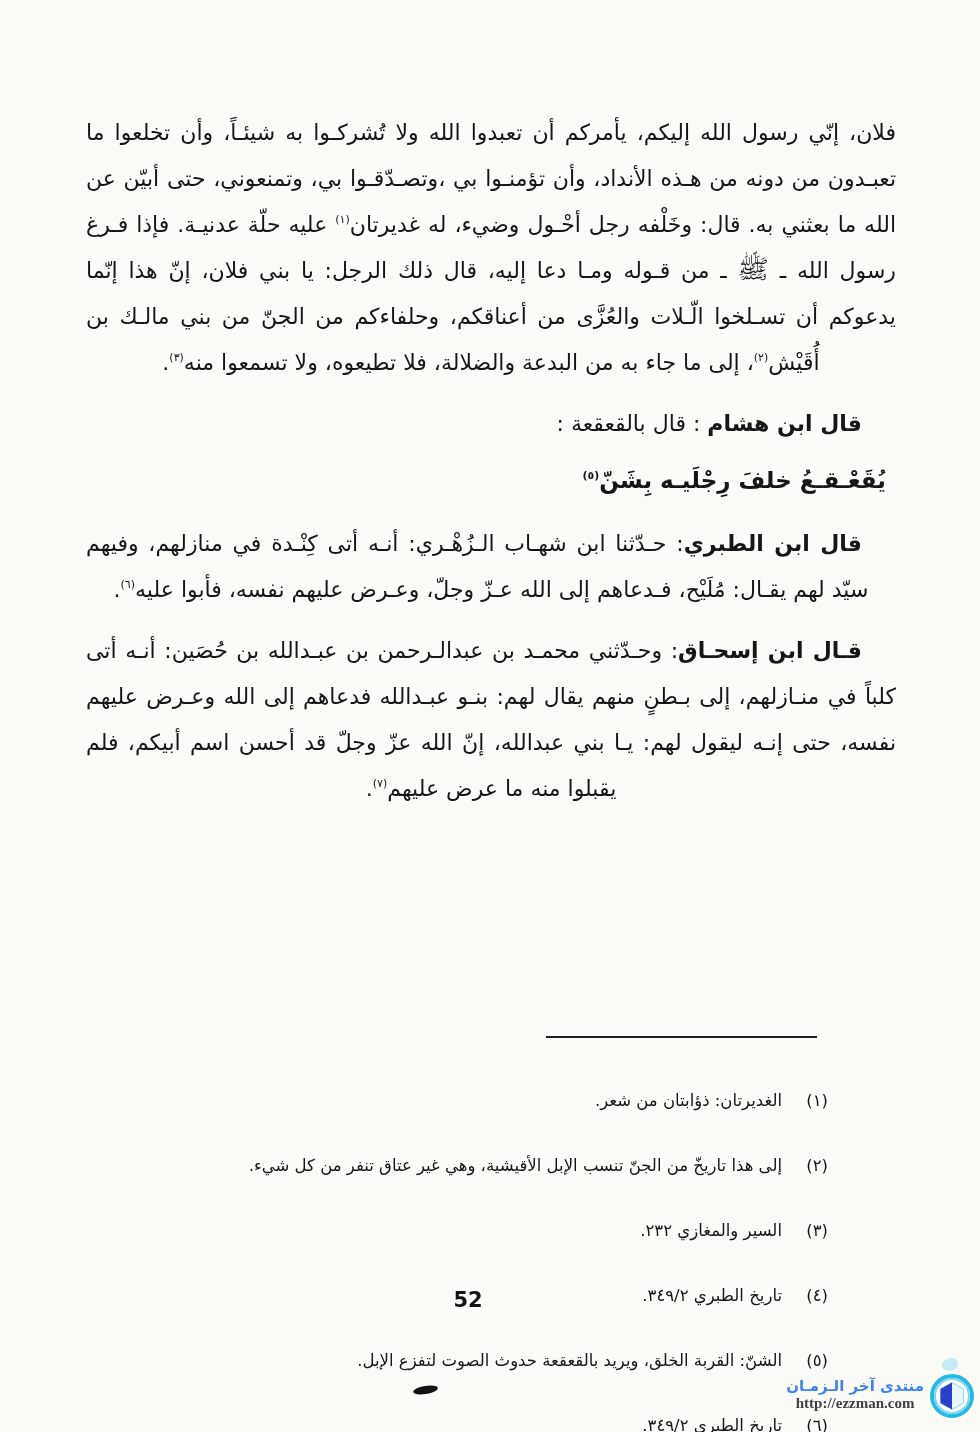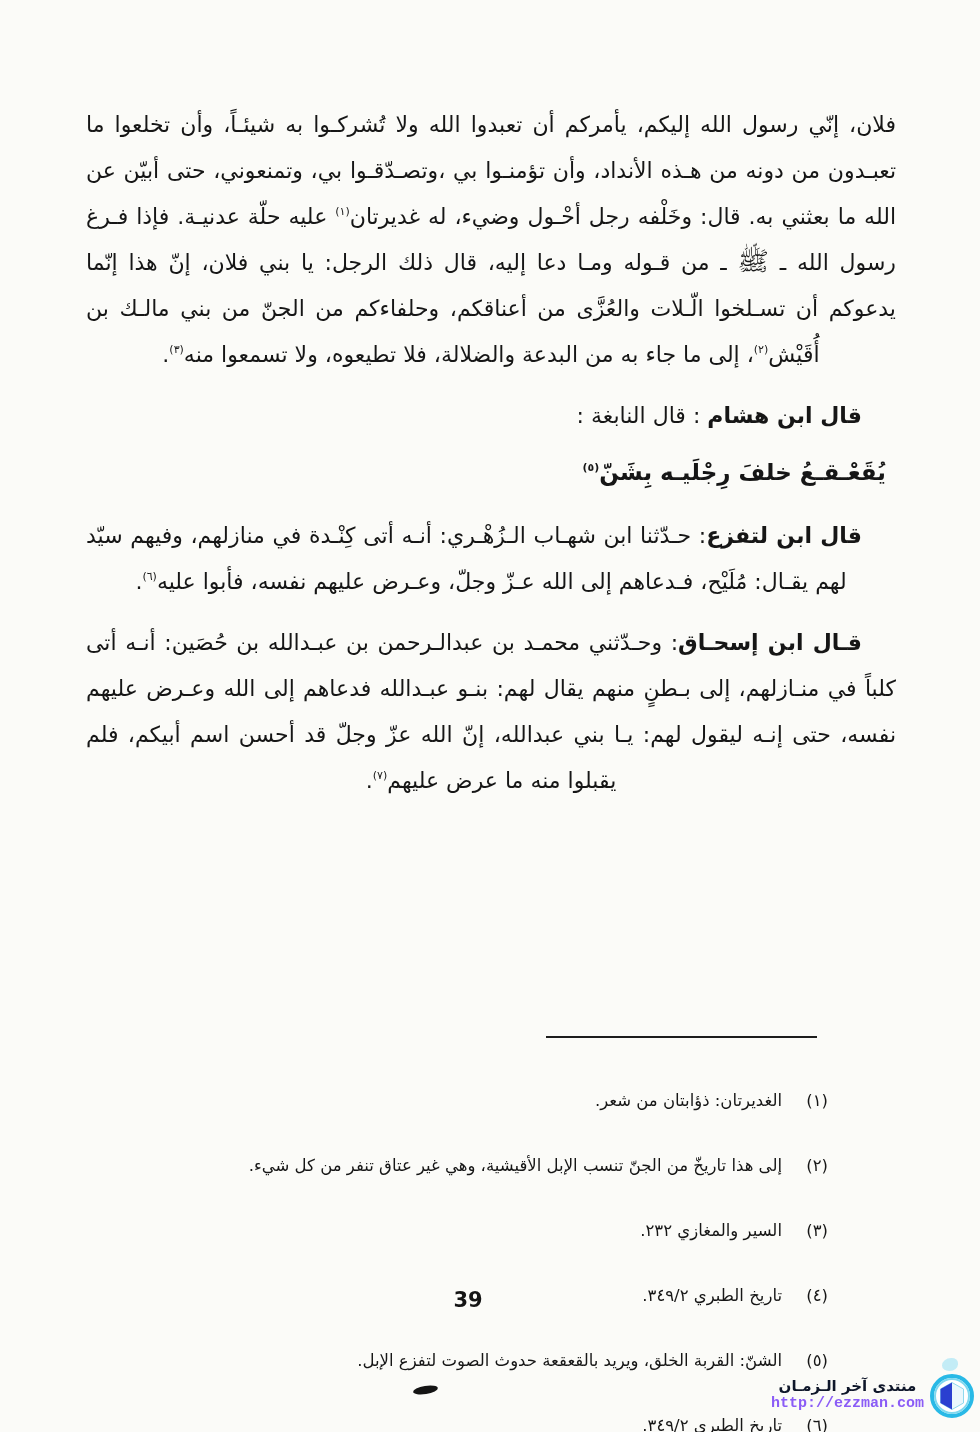--- a/index.html
+++ b/index.html
@@ -8,21 +8,21 @@
     background:#fbfbf8;
     font-family:"DejaVu Sans", sans-serif;
   }
   .page {
     position:absolute; inset:0;
     color:#161616;
   }
 
   
   .text-block {
-    position:absolute; top:102px; right:84px; width:810px;
+    position:absolute; top:110px; right:84px; width:810px;
     direction:rtl;
     font-size:22px; line-height:46px;
     color:#161616;
   }
   .para {
     text-align:justify; text-align-last:center;
     margin:0 0 15px 0;
   }
   .para.indent { text-indent:34px; }
   .speaker-line {
@@ -90,25 +90,25 @@
     background:#c3ecf6; border-radius:60% 40% 55% 45%;
   }
 </style>
 </head>
 <body style="background: rgb(251, 251, 248);">
 
 <div class="page">
 
   <main class="text-block" id="text-block">
       <p class="para">فلان، إنّي رسول الله إليكم، يأمركم أن تعبدوا الله ولا تُشركـوا به شيئـاً، وأن تخلعوا ما تعبـدون من دونه من هـذه الأنداد، وأن تؤمنـوا بي ،وتصـدّقـوا بي، وتمنعوني، حتى أبيّن عن الله ما بعثني به. قال: وخَلْفه رجل أحْـول وضيء، له غديرتان<sup class="fn-ref">(١)</sup> عليه حلّة عدنيـة. فإذا فـرغ رسول الله ـ <span class="pbuh">ﷺ</span> ـ من قـوله ومـا دعا إليه، قال ذلك الرجل: يا بني فلان، إنّ هذا إنّما يدعوكم أن تسـلخوا الّـلات والعُزَّى من أعناقكم، وحلفاءكم من الجنّ من بني مالـك بن أُقَيْش<sup class="fn-ref">(٢)</sup>، إلى ما جاء به من البدعة والضلالة، فلا تطيعوه، ولا تسمعوا منه<sup class="fn-ref">(٣)</sup>.</p>
-      <div class="speaker-line"><b class="speaker">قال ابن هشام</b><span> : قال النابغة :</span></div>
+      <div class="speaker-line"><b class="speaker">قال ابن هشام</b><span> : قال بالقعقعة :</span></div>
       <div class="verse-row">
         <span>يُقَعْـقـعُ خلفَ رِجْلَيـه بِشَنّ<sup class="fn-ref">(٥)</sup></span>
       </div>
-      <p class="para indent"><b class="speaker">قال ابن لتفزع</b>: حـدّثنا ابن شهـاب الـزُهْـري: أنـه أتى كِنْـدة في منازلهم، وفيهم سيّد لهم يقـال: مُلَيْح، فـدعاهم إلى الله عـزّ وجلّ، وعـرض عليهم نفسه، فأبوا عليه<sup class="fn-ref">(٦)</sup>.</p>
+      <p class="para indent"><b class="speaker">قال ابن الطبري</b>: حـدّثنا ابن شهـاب الـزُهْـري: أنـه أتى كِنْـدة في منازلهم، وفيهم سيّد لهم يقـال: مُلَيْح، فـدعاهم إلى الله عـزّ وجلّ، وعـرض عليهم نفسه، فأبوا عليه<sup class="fn-ref">(٦)</sup>.</p>
       <p class="para indent"><b class="speaker">قـال ابن إسحـاق</b>: وحـدّثني محمـد بن عبدالـرحمن بن عبـدالله بن حُصَين: أنـه أتى كلباً في منـازلهم، إلى بـطنٍ منهم يقال لهم: بنـو عبـدالله فدعاهم إلى الله وعـرض عليهم نفسه، حتى إنـه ليقول لهم: يـا بني عبدالله، إنّ الله عزّ وجلّ قد أحسن اسم أبيكم، فلم يقبلوا منه ما عرض عليهم<sup class="fn-ref">(٧)</sup>.</p>
     </main>
 
   <div class="footnote-sep"></div>
 
   <section class="footnotes" id="footnotes">
       <div class="fn-item">
         <span class="fn-num">(١)</span>
         <span class="fn-text">الغديرتان: ذؤابتان من شعر.</span>
       </div>
@@ -131,28 +131,28 @@
       <div class="fn-item">
         <span class="fn-num">(٦)</span>
         <span class="fn-text">تاريخ الطبري ٣٤٩/٢.</span>
       </div>
       <div class="fn-item">
         <span class="fn-num">(٧)</span>
         <span class="fn-text">تاريخ الطبري ٣٤٩/٢.</span>
       </div>
     </section>
 
-  <div class="page-number">39</div>
+  <div class="page-number">52</div>
 
   <div class="smudge"></div>
 
   <div class="watermark">
     <div class="wm-text">
-      <div class="wm-title" style="color: #0f172a;">منتدى آخر الـزمـان</div>
-      <a class="wm-url" href="#" style="color: #8b5cf6; font-family: Liberation Mono, monospace;">http://ezzman.com</a>
+      <div class="wm-title" style="color: #3b82f6;">منتدى آخر الـزمـان</div>
+      <a class="wm-url" href="#" style="color: #404040;">http://ezzman.com</a>
     </div>
     <span class="wm-logo">
       <span class="wm-cyan-smudge"></span>
       <svg width="44" height="44" viewBox="0 0 44 44">
         <circle cx="22" cy="22" r="20" fill="#ffffff" stroke="#29b9e6" stroke-width="4"></circle>
         <circle cx="22" cy="22" r="17" fill="none" stroke="#7fd8ef" stroke-width="2"></circle>
         <polygon points="22,8.5 10.5,15 10.5,29 22,35.5 33.5,29 33.5,15" fill="#eaf7fc" stroke="#8fd9ee" stroke-width="1"></polygon>
         <polygon points="22,8.5 10.5,15 10.5,29 22,35.5" fill="#2a3fd0"></polygon>
       </svg>
     </span>

